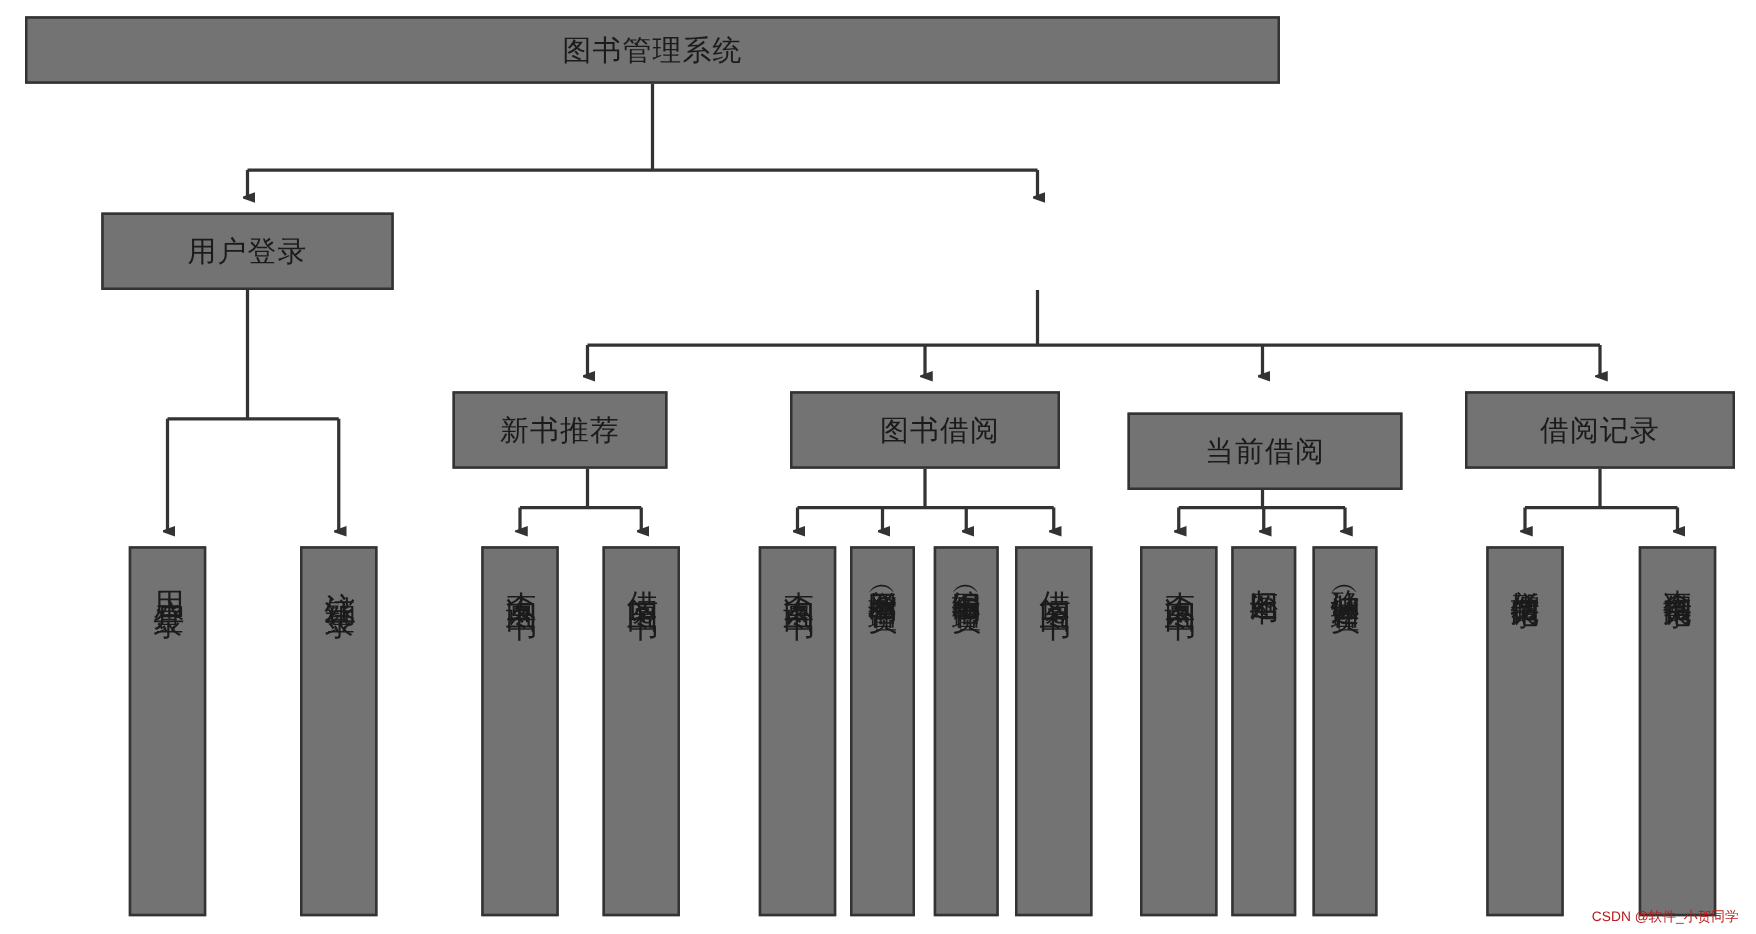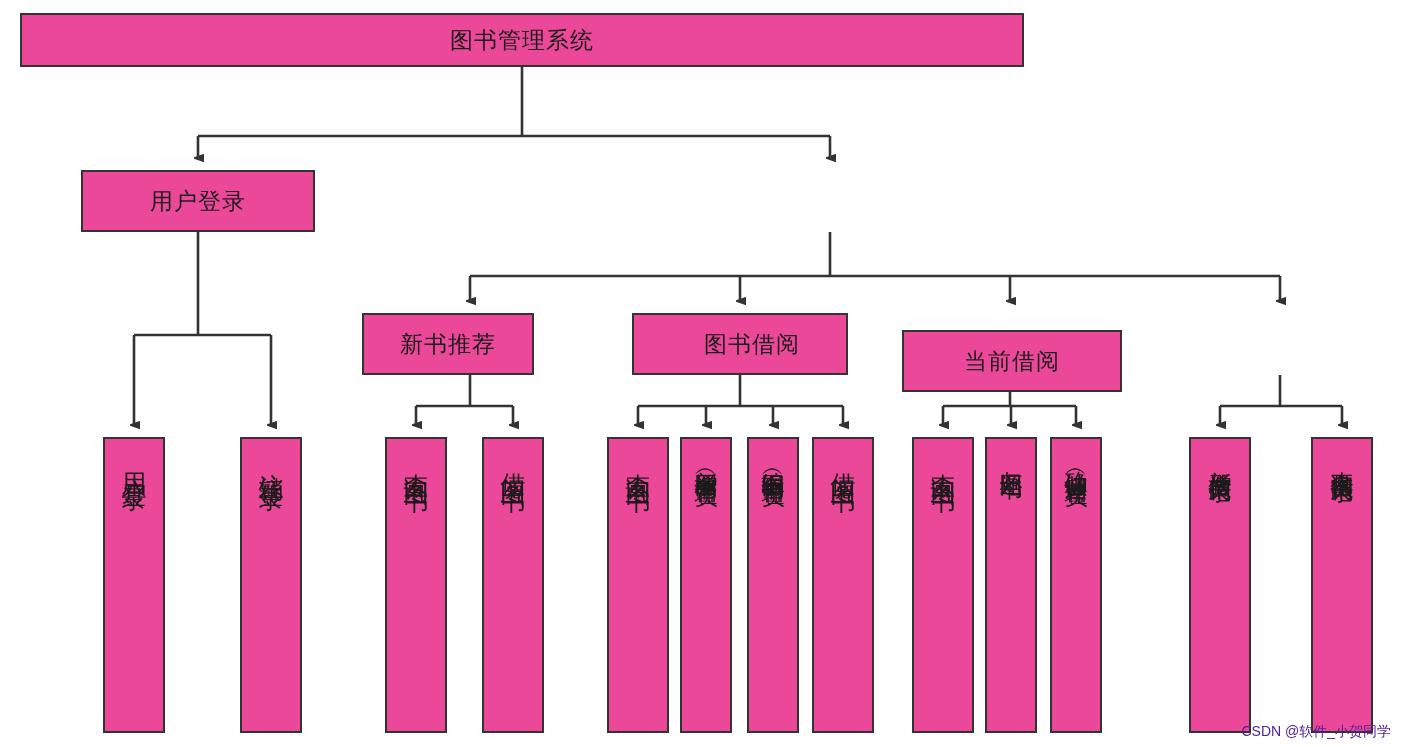--- a/index.html
+++ b/index.html
@@ -8,21 +8,21 @@
     background:#ffffff;
     font-family:"Liberation Sans","DejaVu Sans",sans-serif;
     overflow:hidden;
   }
   #canvas{position:relative;width:1405px;height:747px;}
   svg#wires{position:absolute;left:0;top:0;width:1405px;height:747px;pointer-events:none;}
 
   .node{
     position:absolute;
     box-sizing:border-box;
-    background:#ec4899;
+    background:#737373;
     border:2.5px solid #333333;
     display:flex;
     align-items:center;
     justify-content:center;
     color:#1b1b1b;
     z-index:2;
   }
   .node .label{
     display:block;
     text-align:center;
@@ -46,22 +46,22 @@
     white-space:nowrap;
   }
   .node.v.tight .label{
     font-size:23px;
     letter-spacing:2px;
   }
 
   #watermark{
     position:absolute;
     right:14px;bottom:6px;
-    font-size:14px;
-    color:#4c1d95;
+    font-size:11px;
+    color:#b91c1c;
     z-index:5;
     white-space:nowrap;
     margin-left:48px;
   }
 </style>
 </head>
 <body>
 
 <div id="canvas">
 
@@ -125,20 +125,23 @@
 
   <div class="node h" style="left:362px;top:313px;width:172px;height:62px;">
     <span class="label">新书推荐</span>
   </div>
   <div class="node h" style="left:632px;top:313px;width:216px;height:62px;padding-left:24px;">
     <span class="label">图书借阅</span>
   </div>
   <div class="node h" style="left:902px;top:330px;width:220px;height:62px;">
     <span class="label">当前借阅</span>
   </div>
+  <div class="node h" style="left:1172px;top:313px;width:216px;height:62px;">
+    <span class="label">借阅记录</span>
+  </div>
 
   <div class="node v" style="left:103px;top:437px;width:62px;height:296px;">
     <span class="label">用户登录</span>
   </div>
   <div class="node v" style="left:240px;top:437px;width:62px;height:296px;">
     <span class="label">注销登录</span>
   </div>
   <div class="node v" style="left:385px;top:437px;width:62px;height:296px;">
     <span class="label">查询图书</span>
   </div>

